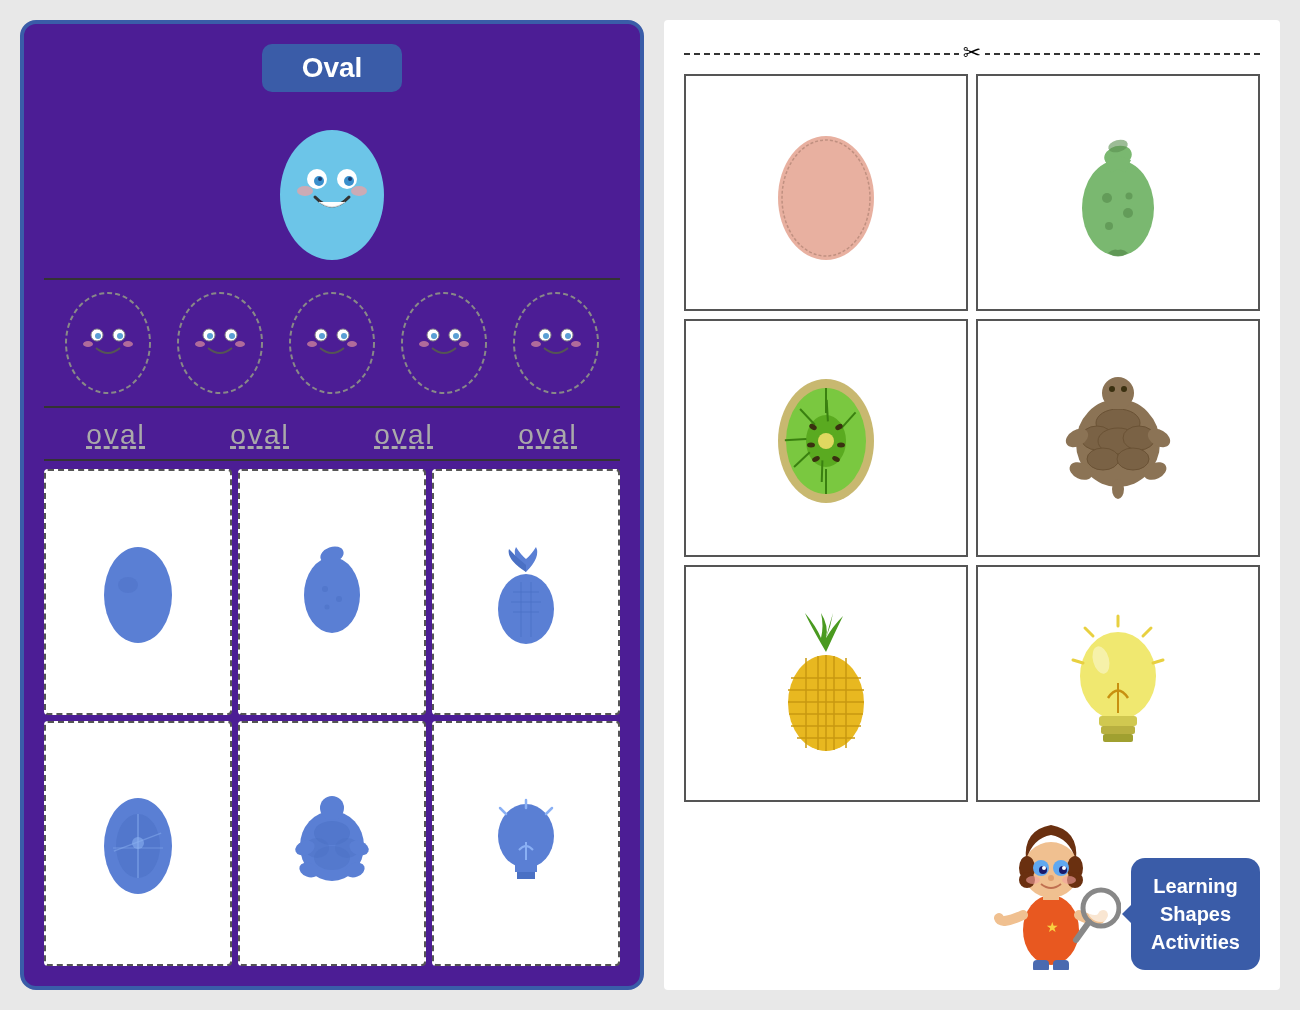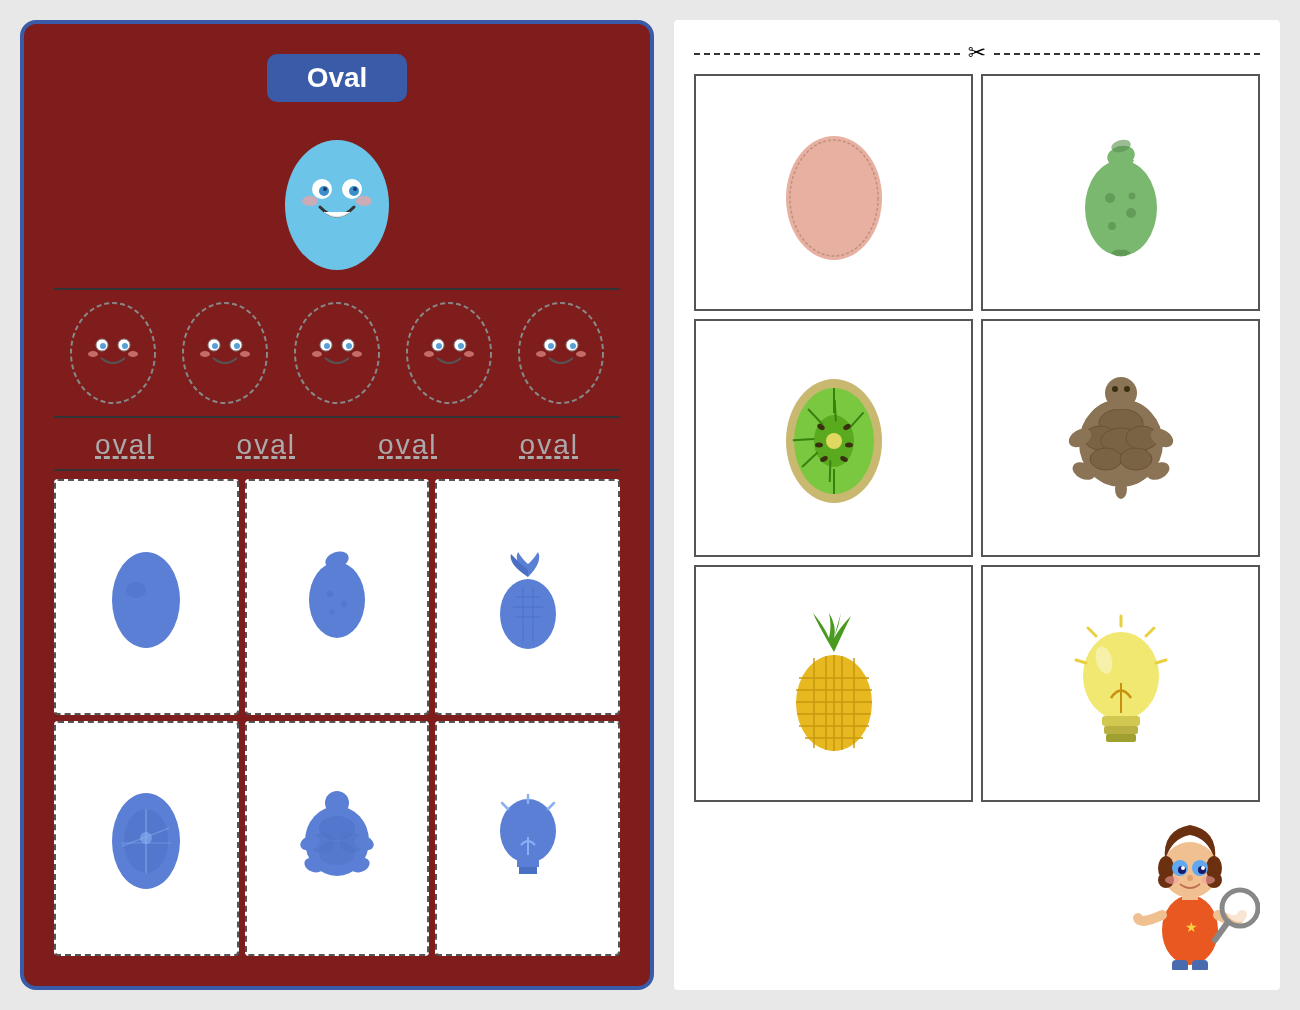--- a/index.html
+++ b/index.html
@@ -17,24 +17,24 @@
       width: 1260px;
       height: 970px;
       display: flex;
       gap: 20px;
       background: #e8e8e8;
     }
 
     
     .left-panel {
       flex: 1;
-      background: #7f1d1d;
+      background: #4c1d95;
       border-radius: 16px;
       border: 4px solid #3a5ca8;
-      padding: 30px;
+      padding: 20px;
       display: flex;
       flex-direction: column;
       align-items: center;
       position: relative;
     }
 
     .oval-title-box {
       background: #3a5ca8;
       color: white;
       font-size: 28px;
@@ -552,18 +552,23 @@
 
           <circle cx="120" cy="98" r="18" fill="none" stroke="#888" stroke-width="5"></circle>
           <circle cx="120" cy="98" r="14" fill="white" opacity="0.6"></circle>
           <line x1="108" y1="112" x2="95" y2="130" stroke="#888" stroke-width="6" stroke-linecap="round"></line>
 
           <rect x="52" y="150" width="16" height="12" rx="4" fill="#4a6ab0"></rect>
           <rect x="72" y="150" width="16" height="12" rx="4" fill="#4a6ab0"></rect>
         </svg>
       </div>
 
+      <div class="learning-badge">
+        <div>Learning</div>
+        <div>Shapes</div>
+        <div>Activities</div>
+      </div>
 
     </div>
 
   </div>
 
 </div>
 
 </body></html>

